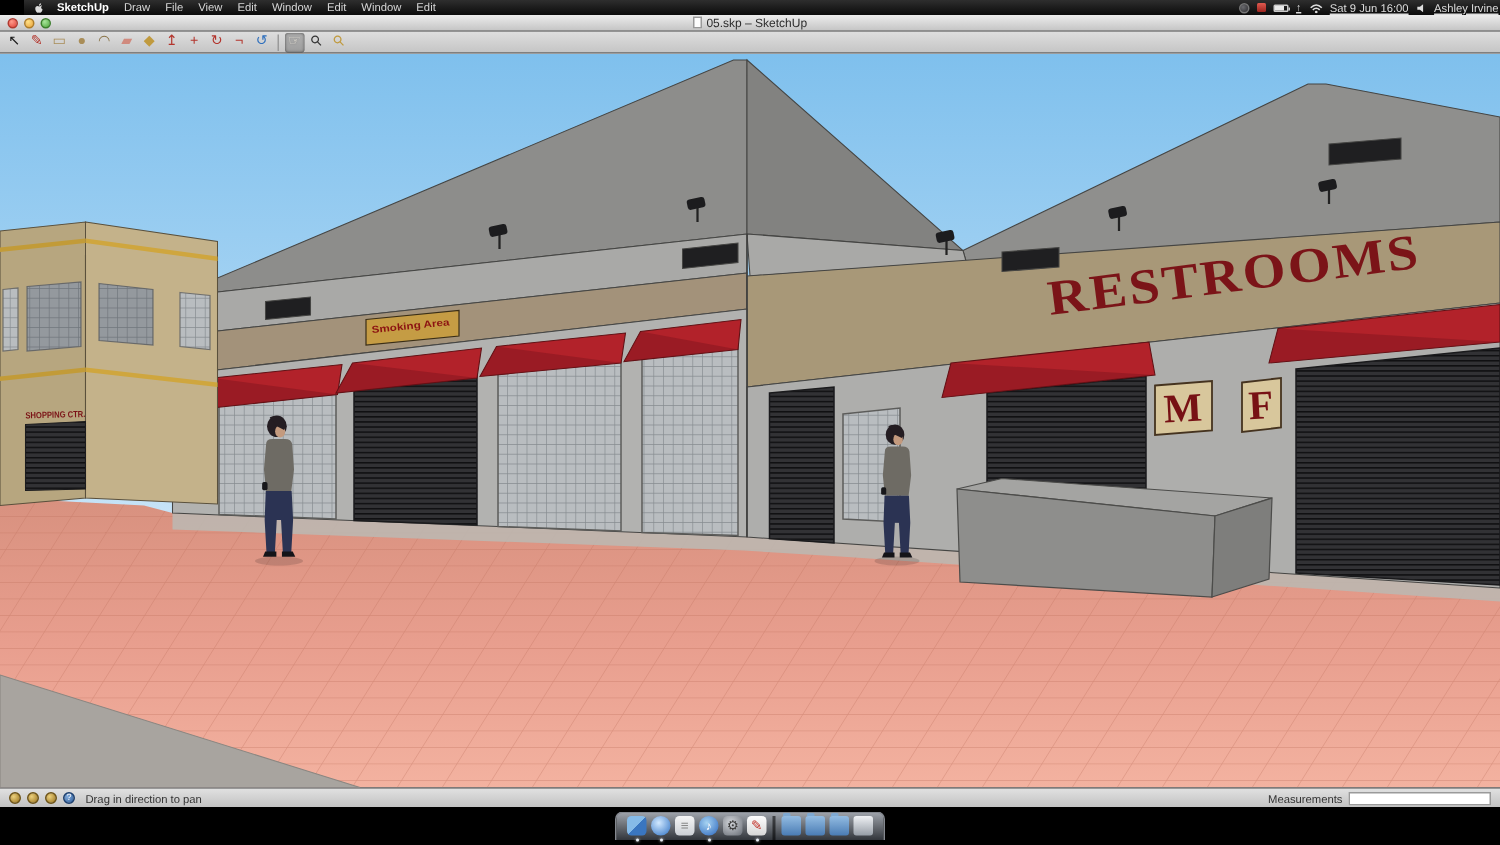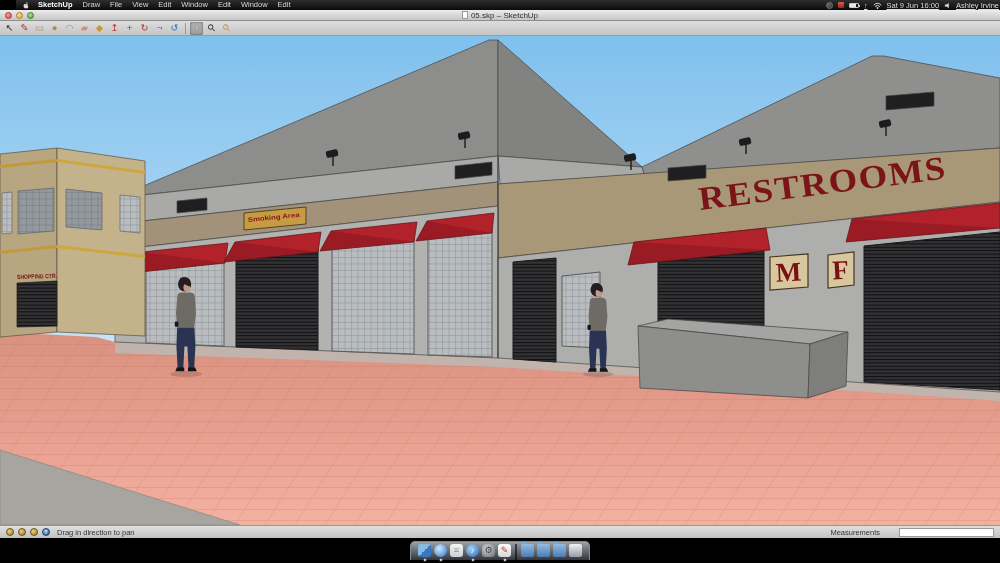--- a/index.html
+++ b/index.html
@@ -43,21 +43,21 @@
   
   #viewport{position:absolute;left:0;top:36px;width:1000px;height:489px;}
   #viewport svg{display:block;}
 
   
   #statusbar{position:absolute;left:0;top:525px;width:1000px;height:13px;background:linear-gradient(#e0e0e0,#c2c2c2);border-top:1px solid #979797;box-sizing:border-box;display:flex;align-items:center;font-size:7.5px;color:#333;padding:0 6px;gap:4px;}
   .sb-circle{width:8px;height:8px;border-radius:50%;flex:none;box-sizing:border-box;}
   .c-gold{background:radial-gradient(circle at 35% 35%,#ecd07c,#99731f);border:1px solid #6d5316;}
   .c-help{background:radial-gradient(circle at 35% 35%,#85aede,#2b5a97);border:1px solid #1d3f6e;color:#fff;font-size:6px;display:flex;align-items:center;justify-content:center;}
   #status-hint{margin-left:3px;}
-  #measure{margin-left:auto;display:flex;align-items:center;gap:19px;}
+  #measure{margin-left:auto;display:flex;align-items:center;gap:4px;}
   #measure input{width:95px;height:9px;border:1px solid #9a9a9a;font-size:7px;padding:0 2px;background:#fff;box-sizing:border-box;}
 
   
   #dockarea{position:absolute;left:0;top:538px;width:1000px;height:25px;background:#000;display:flex;justify-content:center;}
   #dock{margin-top:3px;height:19px;padding:2px 7px 0 7px;background:linear-gradient(rgba(165,170,178,0.95),rgba(52,56,62,0.95));border:1px solid #84888f;border-bottom:none;border-radius:5px 5px 0 0;display:flex;gap:3px;align-items:flex-start;box-sizing:border-box;}
   .di{width:13px;height:13px;border-radius:3px;position:relative;flex:none;}
   .di::before{display:flex;align-items:center;justify-content:center;width:100%;height:100%;line-height:1;}
   .di.running::after{content:"";position:absolute;left:50%;bottom:-4px;width:2px;height:2px;margin-left:-1px;border-radius:50%;background:#e8eef6;box-shadow:0 0 2px #fff;}
   .di-finder{background:linear-gradient(135deg,#86bbe8 50%,#3a76c0 50%);}
   .di-safari{background:radial-gradient(circle at 40% 35%,#d2e9ff,#2e71c4);border-radius:50%;}

